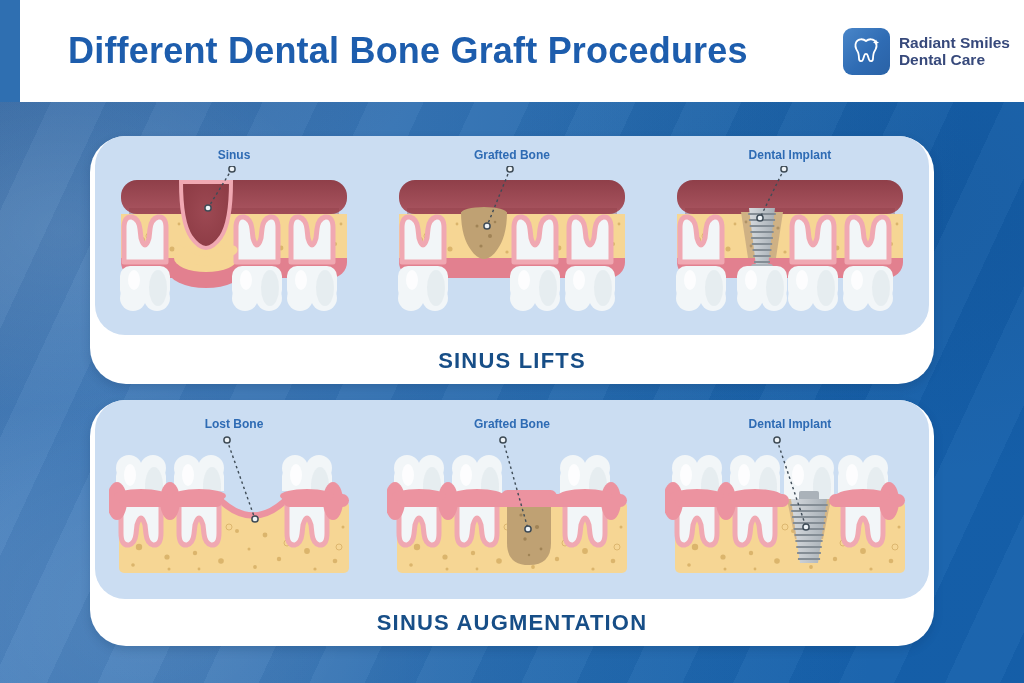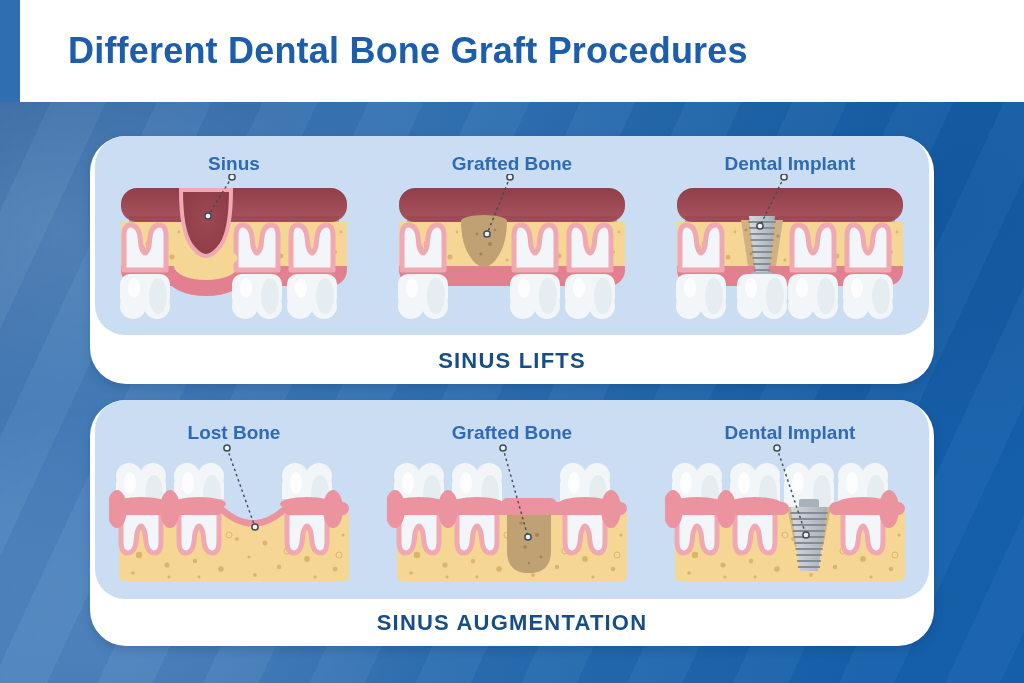--- a/index.html
+++ b/index.html
@@ -35,31 +35,43 @@
   .panel-bottom{top:400px;height:246px;}
   .canvas{position:absolute;top:0;left:5px;width:834px;height:199px;background:#cbddf2;
           border-radius:30px;display:flex;}
   .caption{position:absolute;left:0;right:0;bottom:0;height:47px;display:flex;align-items:center;
            justify-content:center;font-size:22px;font-weight:bold;letter-spacing:1.2px;color:#174e87;}
 
   
   .figure{width:33.33%;display:flex;flex-direction:column;align-items:center;box-sizing:border-box;}
   .panel-top .figure{padding-top:9px;}
   .panel-bottom .figure{padding-top:14px;}
-  .fig-label{font-size:19px;font-weight:600;color:#2e6bb4;height:21px;line-height:21px;margin-top:8px;}
+  .fig-label{font-size:12px;font-weight:600;color:#2e6bb4;height:21px;line-height:21px;}
   .fig-art{width:250px;height:150px;}
   .fig-art svg{display:block;}
 </style>
 </head>
 <body>
 
 <div class="stage">
 
   <div class="header">
     <div class="title">Different Dental Bone Graft Procedures</div>
+    <div class="brand">
+      <div class="logo-box">
+        <svg width="34" height="34" viewBox="0 0 34 34">
+          <path d="M17 7c-3-2.6-8-2.4-9.8 1.2c-1.6 3.2-.4 6.6 1.4 9.2c1.2 1.8 1.3 4.6 1.4 7.2c.1 3 3.2 3.5 4.1.6l1.2-3.8c.6-2 2.8-2 3.4 0l1.2 3.8c.9 2.9 4 2.4 4.1-.6c.1-2.6.2-5.4 1.4-7.2c1.8-2.6 3-6 1.4-9.2C25 4.6 20 4.4 17 7z" fill="none" stroke="#ffffff" stroke-width="1.8" stroke-linejoin="round"></path>
+          <path d="M27 5.5 l1 2 l2 1 l-2 1 l-1 2 l-1 -2 l-2 -1 l2 -1 z" fill="#ffffff"></path>
+        </svg>
+      </div>
+      <div class="logo-text">
+        <div>Radiant Smiles</div>
+        <div>Dental Care</div>
+      </div>
+    </div>
   </div>
 
   <div class="bg"></div>
 
   <div class="panel panel-top">
     <div class="canvas">
       <div class="figure">
         <div class="fig-label">Sinus</div>
         <div class="fig-art">
             <svg width="250" height="150" viewBox="0 0 250 150">

